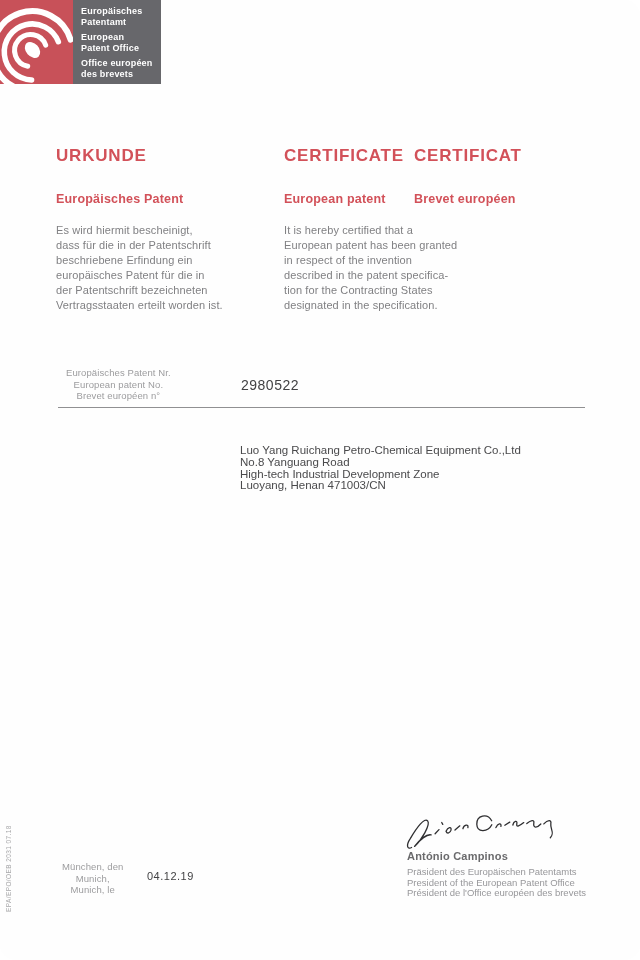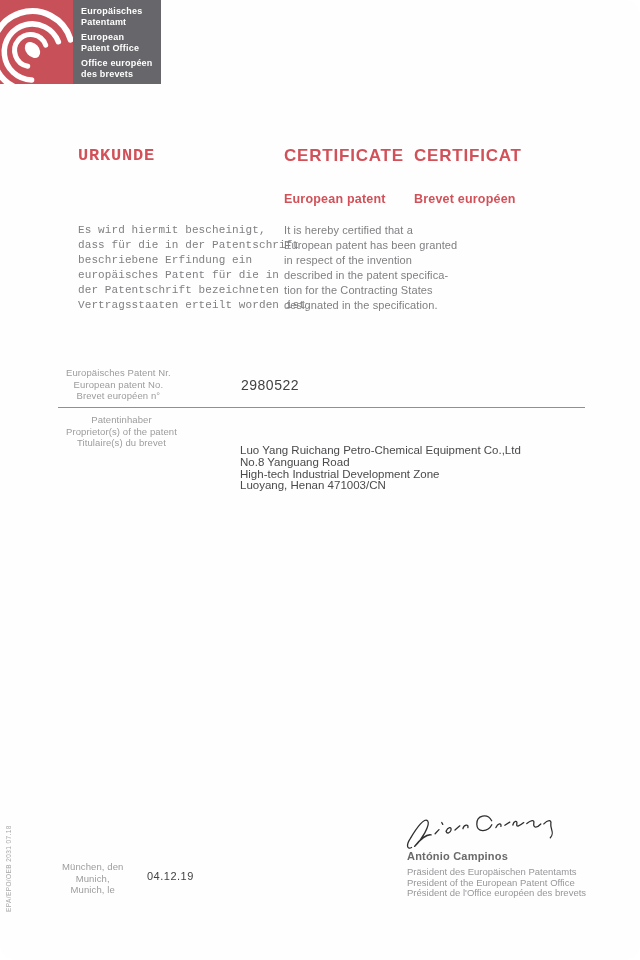--- a/index.html
+++ b/index.html
@@ -21,21 +21,21 @@
   .logo-gray{
     position:absolute;left:73px;top:0;width:88px;height:84px;
     background:#67676b;color:#ffffff;
     font-size:9px;font-weight:bold;line-height:10.5px;
     box-sizing:border-box;padding:6px 4px 0 8px;
   }
   .logo-gray .org{white-space:pre;margin-bottom:5px;letter-spacing:0.2px;}
 
   
   .col{position:absolute;width:185px;}
-  .col.c1{left:78px;font-family:Liberation Mono, monospace;}
+  .col.c1{left:56px;}
   .col.c2{left:240px;margin-left:44px;}
   .col.c3{left:414px;}
   .heading{
     position:absolute;top:146px;
     color:#d25159;font-size:17px;font-weight:bold;letter-spacing:0.8px;
   }
   .subheading{
     position:absolute;top:192px;
     color:#d25159;font-size:12.5px;font-weight:bold;letter-spacing:0.2px;
   }
@@ -113,20 +113,21 @@
     <div class="org">European
 Patent Office</div>
     <div class="org">Office européen
 des brevets</div>
   </div>
 
   <div class="heading c1 col">URKUNDE</div>
   <div class="heading c2 col">CERTIFICATE</div>
   <div class="heading c3 col">CERTIFICAT</div>
 
+  <div class="subheading c1 col">Europäisches Patent</div>
   <div class="subheading c2 col">European patent</div>
   <div class="subheading c3 col">Brevet européen</div>
 
   <div class="bodytext c1 col">Es wird hiermit bescheinigt,
 dass für die in der Patentschrift
 beschriebene Erfindung ein
 europäisches Patent für die in
 der Patentschrift bezeichneten
 Vertragsstaaten erteilt worden ist.</div>
   <div class="bodytext c2 col">It is hereby certified that a
@@ -136,23 +137,20 @@
 tion for the Contracting States
 designated in the specification.</div>
 
   <div class="label patent-labels">Europäisches Patent Nr.
 European patent No.
 Brevet européen n°</div>
   <div class="patent-value">2980522</div>
 
   <div class="rule"></div>
 
-  <div class="label prop-labels">Patentinhaber
-Proprietor(s) of the patent
-Titulaire(s) du brevet</div>
   <div class="prop-value">Luo Yang Ruichang Petro-Chemical Equipment Co.,Ltd
 No.8 Yanguang Road
 High-tech Industrial Development Zone
 Luoyang, Henan 471003/CN</div>
 
   <span class="sig-svg">
     <svg width="160" height="44" viewBox="0 0 160 44">
       <g fill="none" stroke="#2f2f31" stroke-width="1.3" stroke-linecap="round" stroke-linejoin="round" transform="rotate(-2 80 22)">
         <path d="M7 37 C3 39 1 35 6 28 C13 17 21 7 24 11 C27 15 17 30 10 36 C16 29 23 24 27 25"></path>
         <path d="M31 24 L35 20 M38 13 L39 15"></path>

